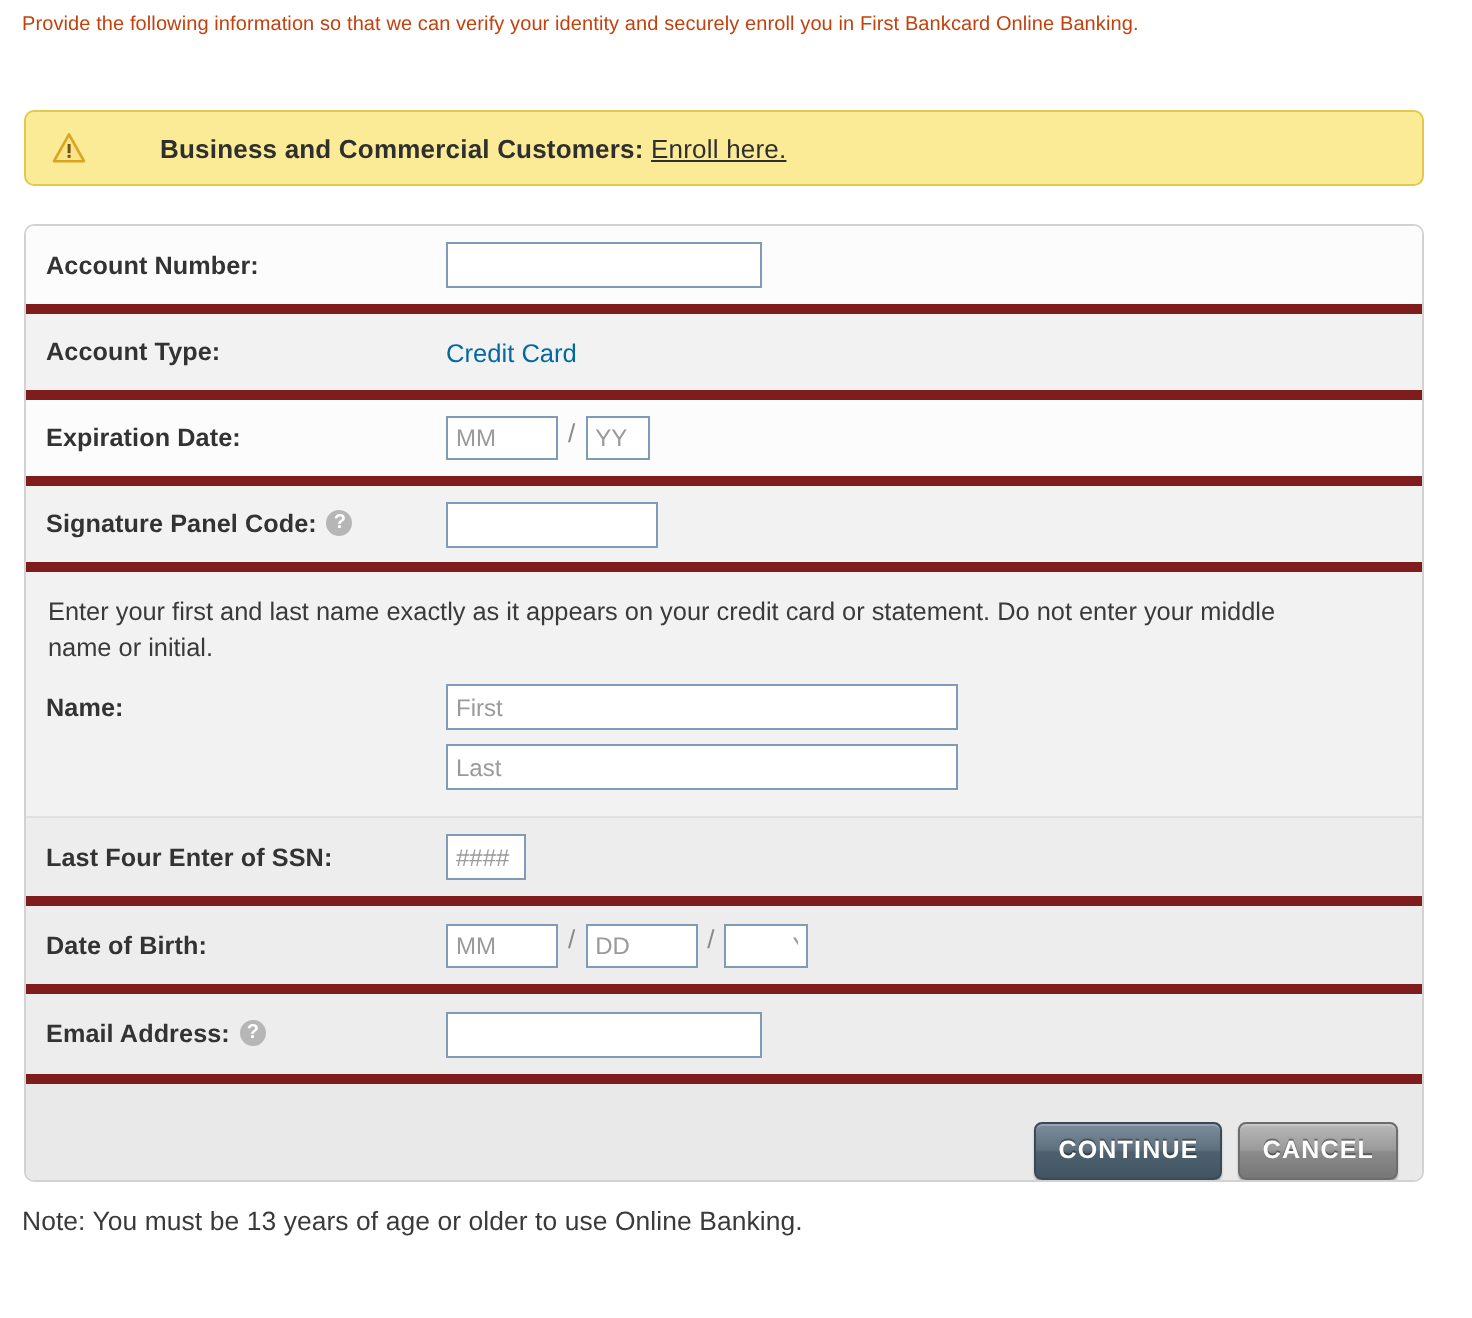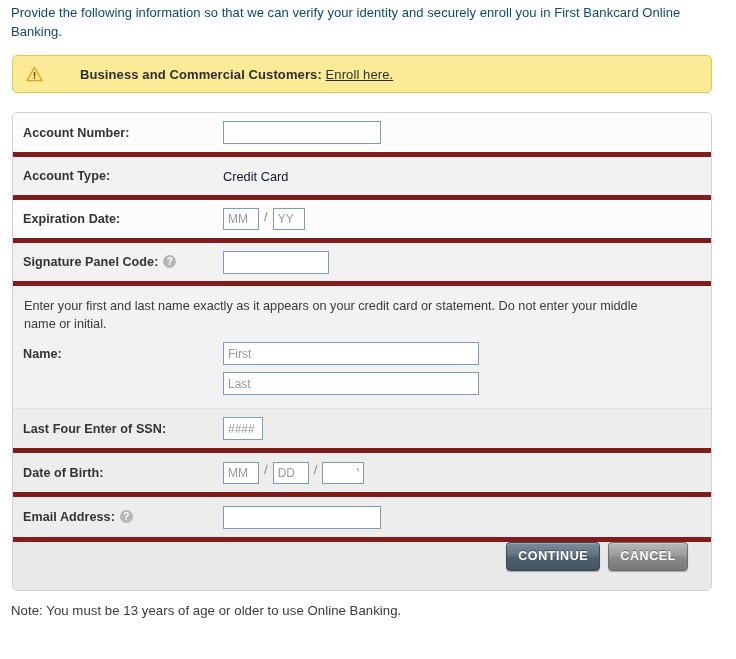--- a/index.html
+++ b/index.html
@@ -23,23 +23,23 @@
     height: 659px;
     box-sizing: border-box;
   }
 
   
   .intro {
     position: absolute;
     left: 11px;
     top: 3px;
     width: 676px;
-    font-size: 13px;
+    font-size: 10px;
     line-height: 19px;
-    color: #0c4a6e;
+    color: #c2410c;
     letter-spacing: 0.05px;
   }
 
   
   .alert-box {
     position: absolute;
     left: 12px;
     top: 55px;
     width: 700px;
     height: 38px;
@@ -143,40 +143,40 @@
     font-family: "Liberation Sans", sans-serif;
     font-size: 12px;
     color: #333333;
     height: 22px;
     padding: 1px 4px;
     outline: none;
     border-radius: 0;
   }
   input.tf::placeholder { color: #9a9a9a; opacity: 1; }
   input.acct  { width: 158px; height: 23px; }
-  input.mm, input.dd { width: 36px; text-align: left; }
+  input.mm, input.dd { width: 56px; text-align: left; }
   input.yy    { width: 32px; }
   input.yyyy  { width: 42px; padding-left: 33px; }
   input.spc   { width: 106px; height: 23px; }
   input.nm    { width: 256px; height: 23px; }
   input.ssn   { width: 40px; height: 23px; }
   input.email { width: 158px; height: 23px; }
 
   .slash {
     display: inline-block;
     margin: 0 5px;
     color: #8a8a8a;
     font-size: 13px;
     position: relative;
     top: -3px;
   }
 
   .static-val {
     font-size: 12.8px;
-    color: #0f172a;
+    color: #0369a1;
   }
 
   
   .name-block {
     background: #f2f2f2;
     border-bottom: 1px solid #e0e0e0;
     padding: 11px 10px 13px 10px;
     box-sizing: border-box;
   }
   .name-note {
@@ -193,23 +193,23 @@
     margin-bottom: 7px;
   }
   .name-line:last-child { margin-bottom: 0; }
   .name-line .lbl { width: 200px; flex: 0 0 200px; }
 
   
   .btnrow {
     background: #e9e9e9;
     height: 48px;
     display: flex;
-    align-items: flex-start;
+    align-items: flex-end;
     justify-content: flex-end;
-    padding-right: 23px;
+    padding-right: 12px;
     box-sizing: border-box;
   }
   .btn {
     font-family: "Liberation Sans", sans-serif;
     font-size: 12.5px;
     font-weight: bold;
     letter-spacing: 0.6px;
     color: #ffffff;
     border-radius: 4px;
     padding: 6px 11px 7px 11px;

